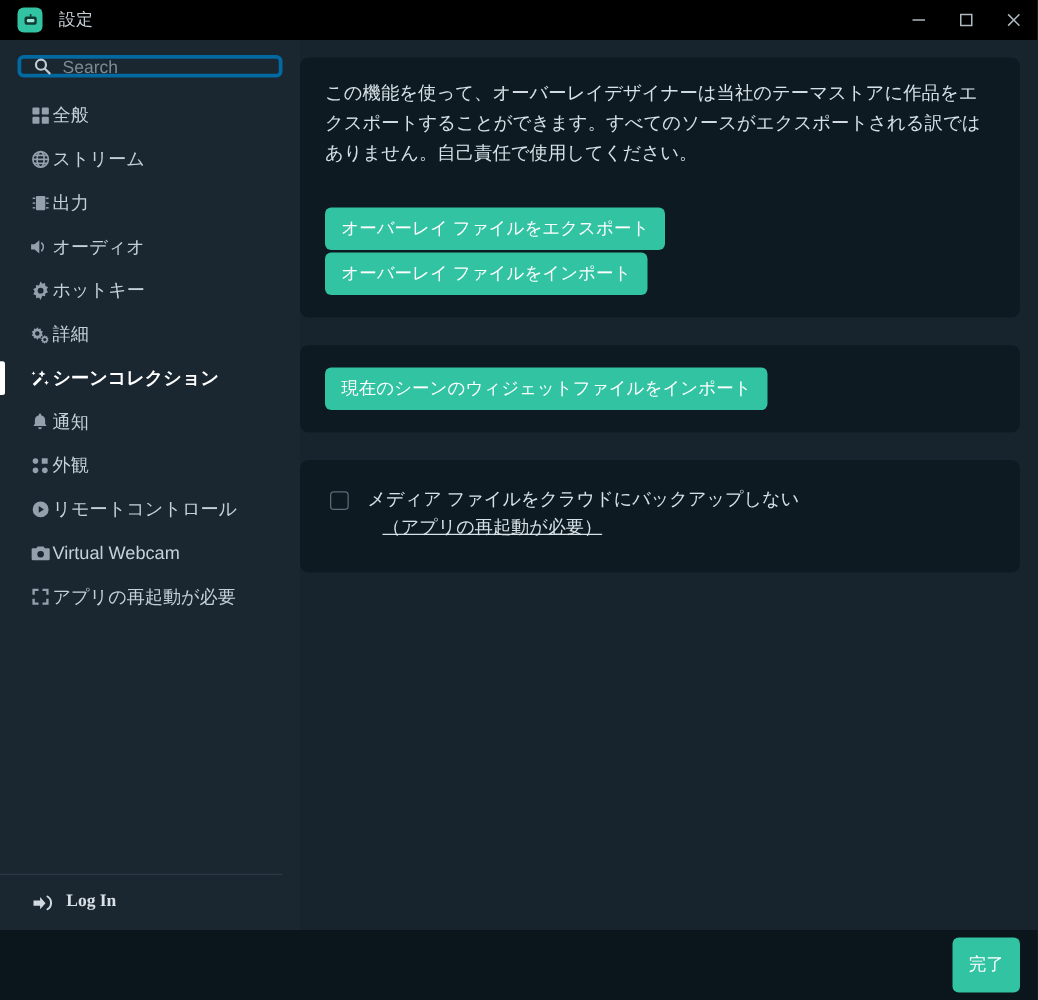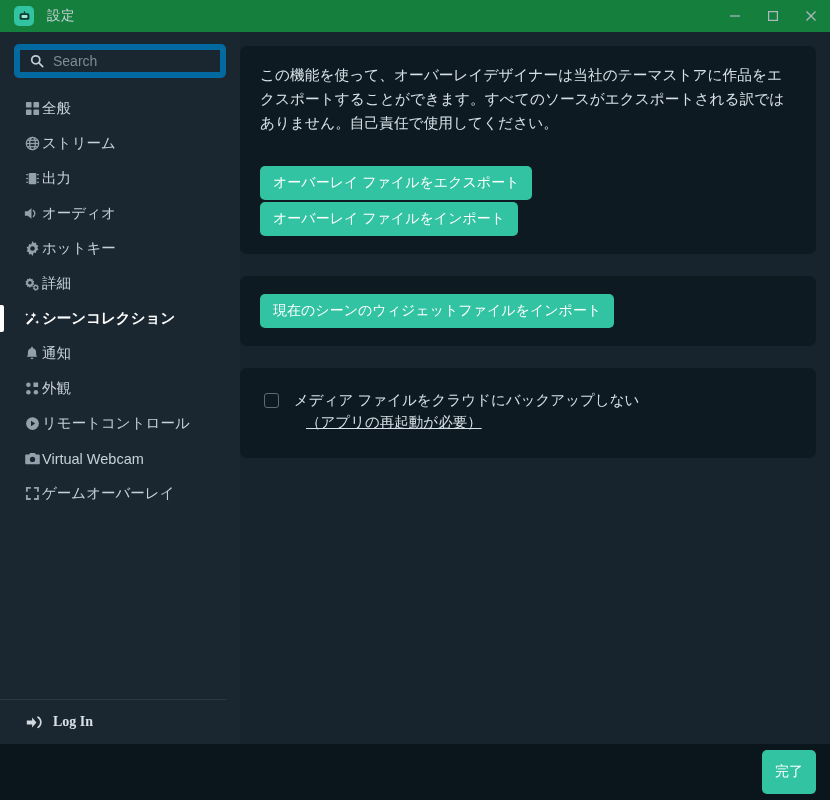--- a/index.html
+++ b/index.html
@@ -17,21 +17,21 @@
     height: 800px;
     display: flex;
     flex-direction: column;
     background: #17242d;
     position: relative;
   }
 
   
   .titlebar {
     height: 32px;
-    background: #15803d;
+    background: #000000;
     display: flex;
     align-items: center;
     flex: 0 0 32px;
     padding-left: 14px;
   }
   .app-icon {
     width: 20px; height: 20px;
     border-radius: 5px;
     background: #31c3a2;
     display: flex; align-items: center; justify-content: center;
@@ -68,22 +68,22 @@
   .sidebar {
     width: 240px;
     flex: 0 0 240px;
     background: #1a2730;
     display: flex;
     flex-direction: column;
     position: relative;
   }
   .search-wrap { padding: 12px 14px 0 14px; }
   .search-box {
-    height: 34px;
-    border: 6px solid #0369a1;
+    height: 18px;
+    border: 3px solid #0369a1;
     border-radius: 5px;
     display: flex;
     align-items: center;
     padding: 0 10px;
     background: transparent;
   }
   .search-box svg { flex: 0 0 14px; color:#c2cbd3; }
   .search-input {
     border: none;
     outline: none;
@@ -400,21 +400,21 @@
           </span>
           <span class="nav-label">Virtual Webcam</span>
         </div>
 
         <div class="nav-item">
           <span class="nav-ico">
             <svg width="15" height="15" viewBox="0 0 16 16" fill="currentColor">
                 <path d="M1 1h5.2v2H3v3.2H1zM14.8 1v5.2h-2V3H9.6V1zM1 14.8V9.6h2v3.2h3.2v2zM14.8 14.8H9.6v-2h3.2V9.6h2z"></path>
               </svg>
           </span>
-          <span class="nav-label">ゲームオーバーレイ</span>
+          <span class="nav-label">アプリの再起動が必要</span>
         </div>
 
       </div>
 
       <div class="sidebar-spacer"></div>
       <div class="sidebar-divider"></div>
       <div class="login-row">
         <svg width="16" height="15" viewBox="0 0 16 15" fill="currentColor">
           <path d="M0.8 5.4h5.3V2.6l4.3 4.9-4.3 4.9V9.6H0.8z"></path>
           <path d="M12 2.2a6 6 0 0 1 0 10.2" fill="none" stroke="currentColor" stroke-width="1.6" stroke-linecap="round"></path>

